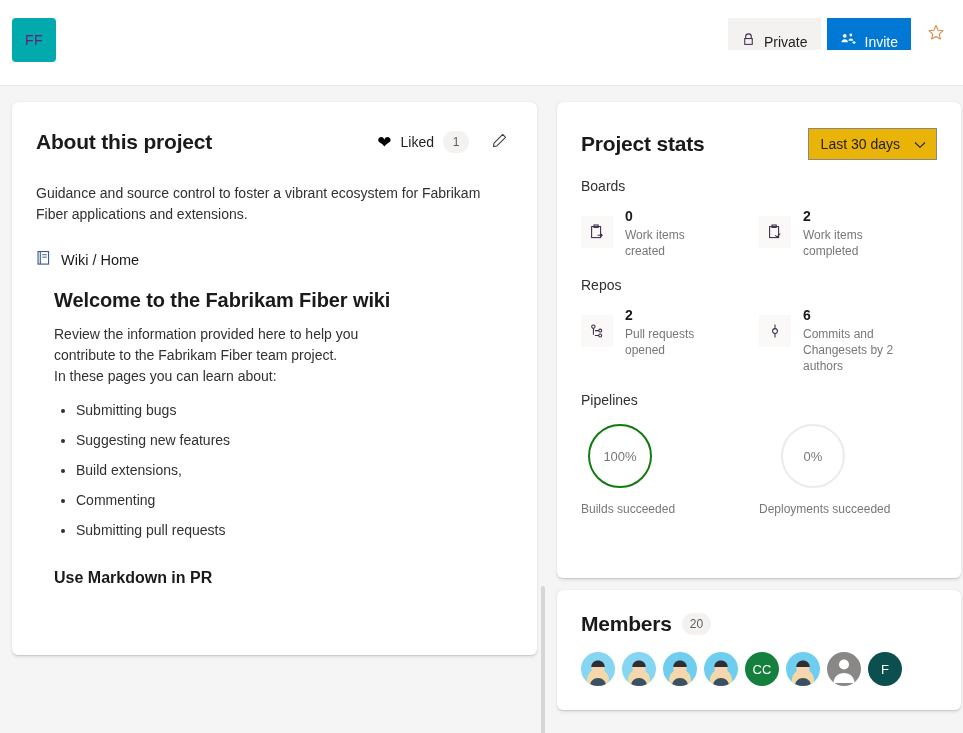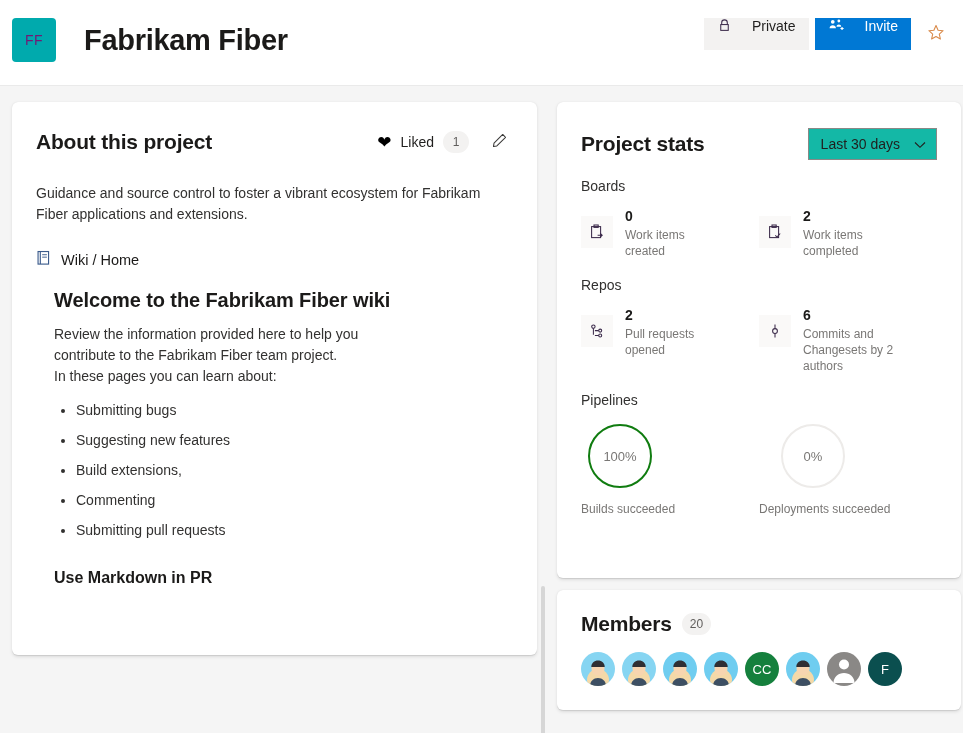--- a/index.html
+++ b/index.html
@@ -53,22 +53,22 @@
     position: absolute;
     right: 14px;
     top: 18px;
     display: flex;
     align-items: center;
     gap: 0;
   }
   .btn {
     height: 32px;
     display: inline-flex;
-    align-items: flex-start;
-    gap: 20px;
+    align-items: flex-end;
+    gap: 8px;
     padding: 0 13px;
     font-size: 14px;
     border: none;
     cursor: pointer;
     box-sizing: border-box;
     font-family: "Liberation Sans", sans-serif;
   }
   .btn-private {
     background: #f3f2f1;
     color: #201f1e;
@@ -235,21 +235,21 @@
   }
   .stats-title {
     font-size: 21px;
     font-weight: 600;
     color: #1b1a19;
     letter-spacing: -0.2px;
   }
   .range-select {
     height: 32px;
     border: 1px solid #8a8886;
-    background: #14b8a6;
+    background: #eab308;
     display: inline-flex;
     align-items: center;
     gap: 14px;
     padding: 0 10px 0 12px;
     font-size: 14px;
     color: #201f1e;
     cursor: pointer;
     box-sizing: border-box;
     font-family: "Liberation Sans", sans-serif;
   }
@@ -370,21 +370,20 @@
   }
 </style>
 </head>
 <body>
 
 <div class="header">
   <div class="header-left">
     <div class="project-avatar" style="background: rgb(0, 170, 173);">
       <span>FF</span>
     </div>
-    <div class="project-title">Fabrikam Fiber</div>
   </div>
 
   <div class="header-right">
     <button class="btn btn-private">
       <span class="icon">
         <svg width="15" height="15" viewBox="0 0 16 16" fill="none">
           <path d="M5 7V5a3 3 0 0 1 6 0v2" stroke="#3b2a4a" stroke-width="1.1"></path>
           <rect x="4" y="7" width="8" height="6.2" stroke="#3b2a4a" stroke-width="1.1" fill="none"></rect>
         </svg>
       </span>

